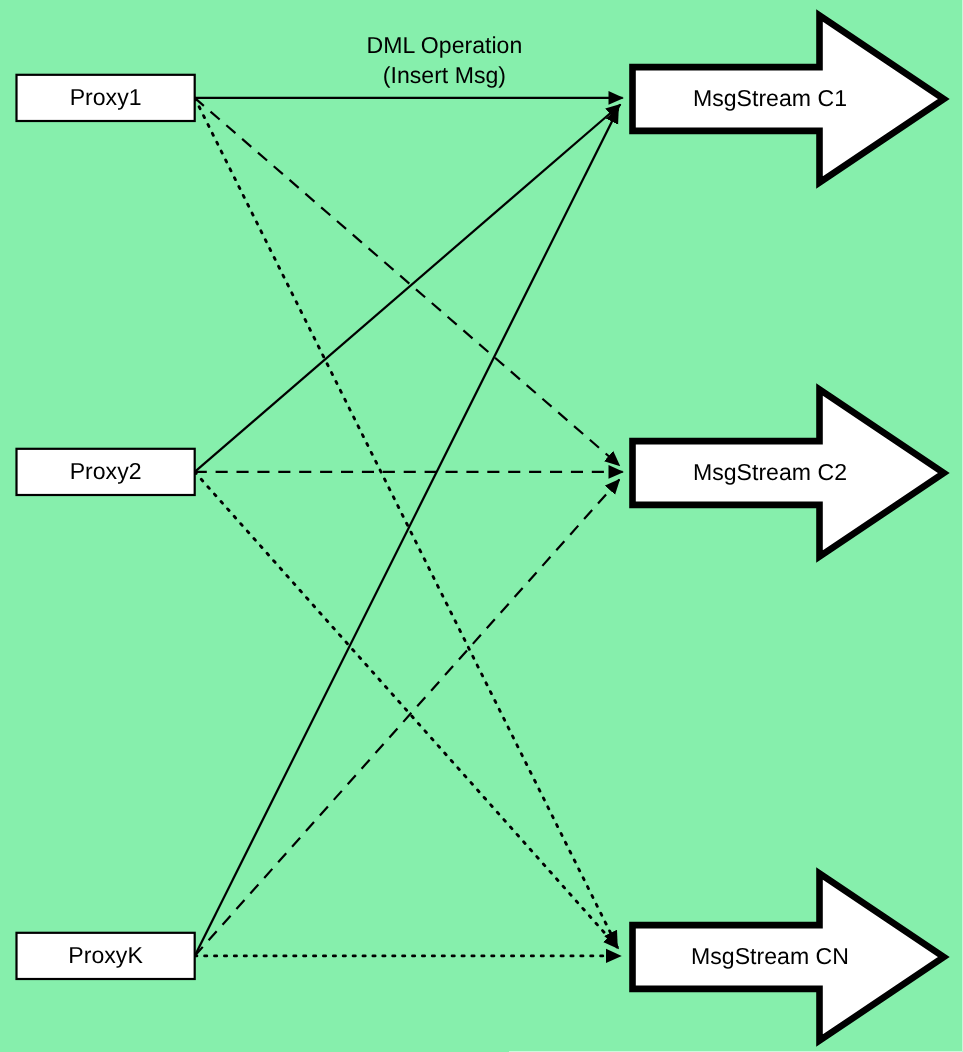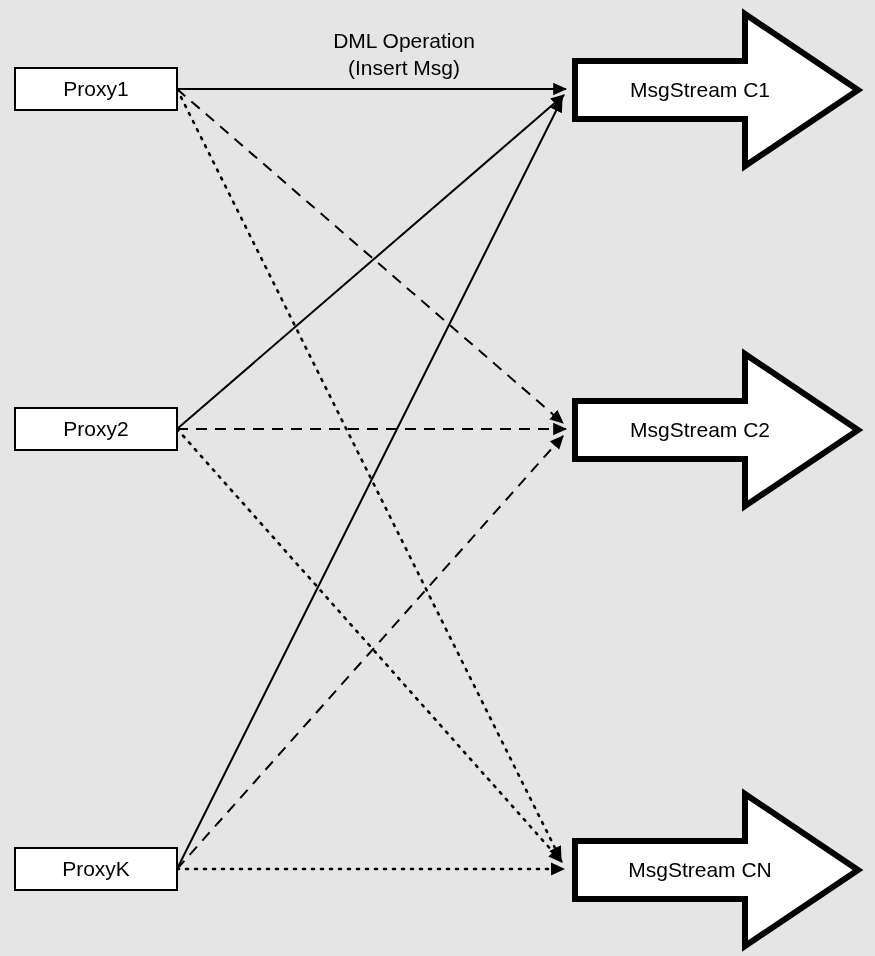--- a/index.html
+++ b/index.html
@@ -8,21 +8,21 @@
     padding: 0;
     background: #ffffff;
   }
   body {
     font-family: "Liberation Sans", sans-serif;
   }
   #canvas {
     position: relative;
     width: 875px;
     height: 956px;
-    background: #e5e5e5;
+    background: #86efac;
     overflow: hidden;
     text-decoration: underline;
   }
   #diagram-svg {
     position: absolute;
     left: 0;
     top: 0;
     width: 875px;
     height: 956px;
   }

